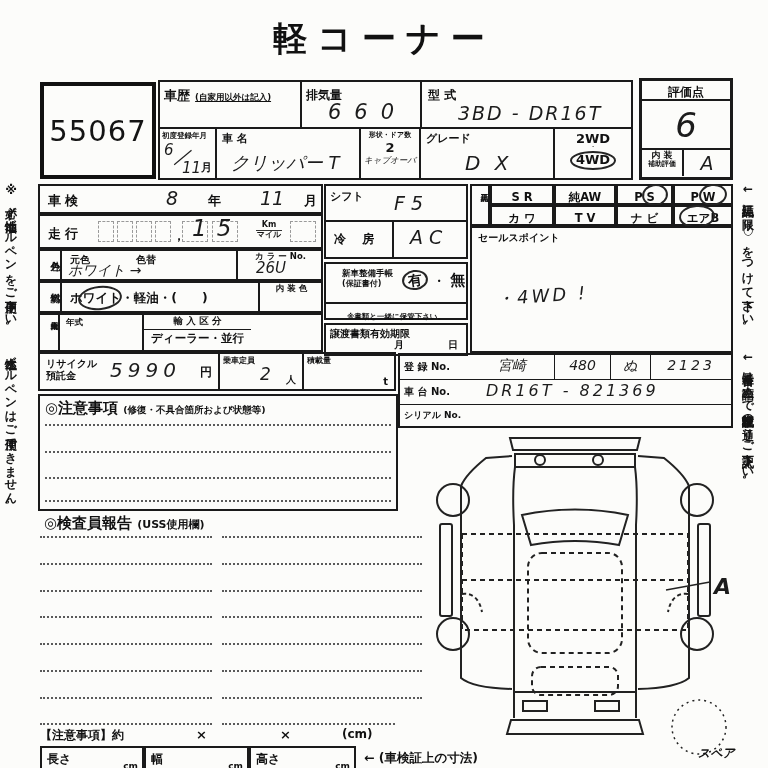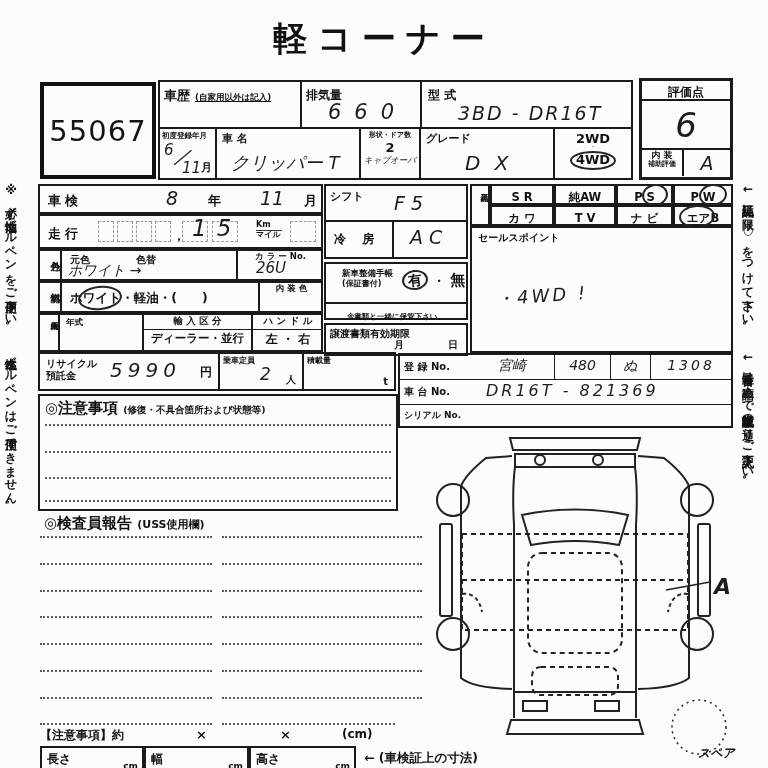--- a/index.html
+++ b/index.html
@@ -10,21 +10,21 @@
   .bd{border:2px solid #1a1a1a}
   .bd3{border:3px solid #1a1a1a}
   .lbl{font-weight:bold;color:#111}
   .hw{font-style:italic;color:#1c1c1c;font-weight:500}
   .vtext{writing-mode:vertical-rl;text-orientation:upright;font-weight:bold;line-height:1}
   .dotl{position:absolute;border-bottom:2px dotted #5a5a5a;height:0}
   .oval{position:absolute;border:2px solid #252525;border-radius:50%;pointer-events:none}
   .circ{display:inline-block;border:2px solid #252525;border-radius:50%;padding:0 4px;line-height:1.15}
   .dbox{position:absolute;border:1.5px dashed #9a9a9a;height:21px}
   .cell{position:absolute;border:2px solid #1a1a1a}
-  .unitstack{position:absolute;display:flex;flex-direction:column;font-size:8px;font-weight:bold;line-height:1.1;}
+  .unitstack{position:absolute;display:flex;flex-direction:column;font-size:8px;font-weight:bold;line-height:1.1;text-align:center}
   .unitstack span:first-child{border-bottom:1px solid #333}
   svg{display:block}
 </style>
 </head>
 <body>
 
 <div id="sheet">
 
   <div class="abs lbl" style="left:0;right:0;top:16px;text-align:center;font-size:34px;letter-spacing:10px">軽コーナー</div>
 
@@ -142,24 +142,20 @@
     </div>
   </div>
 
   <div class="cell" style="left:38px;top:313px;width:285px;height:39px">
     <div class="abs vtext" style="left:0;top:0;width:20px;height:35px;border-right:2px solid #1a1a1a;font-size:7.5px;padding:1px 0 0 4px">輸入車用</div>
     <span class="lbl abs" style="left:26px;top:2px;font-size:8.5px">年式</span>
     <div class="abs" style="left:102px;top:0;width:109px;height:35px;border-left:2px solid #1a1a1a">
       <div class="lbl" style="font-size:9.5px;text-align:center;border-bottom:1.5px solid #1a1a1a;height:15px">輸 入 区 分</div>
       <div class="lbl" style="font-size:11.5px;text-align:center;padding-top:1px">ディーラー・並行</div>
     </div>
-    <div class="abs" style="left:211px;top:0;width:72px;height:35px;border-left:2px solid #1a1a1a">
-      <div class="lbl" style="font-size:9.5px;text-align:center;border-bottom:1.5px solid #1a1a1a;height:15px">ハ ン ド ル</div>
-      <div class="lbl" style="font-size:12px;text-align:center;padding-top:1px">左 ・ 右</div>
-    </div>
   </div>
 
   <div class="cell" style="left:38px;top:352px;width:358px;height:39px">
     <div class="abs" style="left:6px;top:4px;line-height:1.2">
       <div class="lbl" style="font-size:10px">リサイクル</div>
       <div class="lbl" style="font-size:10px">預託金</div>
     </div>
     <span class="hw abs" style="left:70px;top:4px;font-size:20px;letter-spacing:5px">5990</span>
     <span class="lbl abs" style="left:160px;top:10px;font-size:12px">円</span>
     <div class="abs" style="left:178px;top:0;width:84px;height:35px;border-left:2px solid #1a1a1a">
@@ -251,21 +247,21 @@
       <div style="width:84px;text-align:center">
         <span class="hw" style="font-size:14px">宮崎</span>
       </div>
       <div style="width:56px;border-left:1.5px solid #1a1a1a;text-align:center">
         <span class="hw" style="font-size:14px">480</span>
       </div>
       <div style="width:40px;border-left:1.5px solid #1a1a1a;text-align:center">
         <span class="hw" style="font-size:14px">ぬ</span>
       </div>
       <div style="flex:1;border-left:1.5px solid #1a1a1a;text-align:center">
-        <span class="hw" style="font-size:14px;letter-spacing:3px">1308</span>
+        <span class="hw" style="font-size:14px;letter-spacing:3px">2123</span>
       </div>
     </div>
     <div style="height:25px;border-bottom:1.5px solid #1a1a1a;position:relative">
       <span class="lbl abs" style="left:4px;top:5px;font-size:10px">車 台 No.</span>
       <span class="hw abs" style="left:86px;top:1px;font-size:16px;letter-spacing:3px">DR16T - 821369</span>
     </div>
     <div style="height:21px;position:relative">
       <span class="lbl abs" style="left:4px;top:4px;font-size:9px">シリアル No.</span>
     </div>
   </div>

